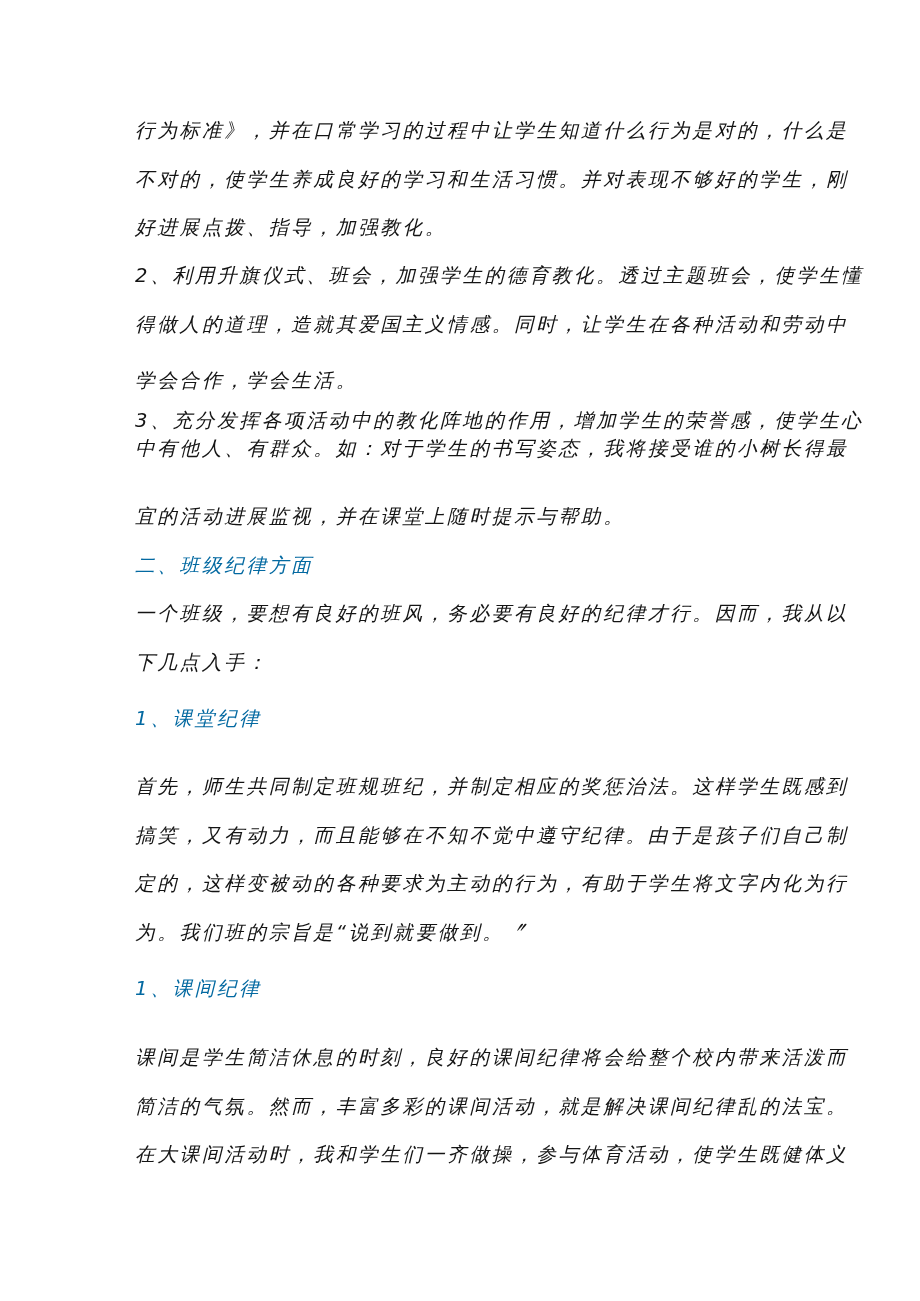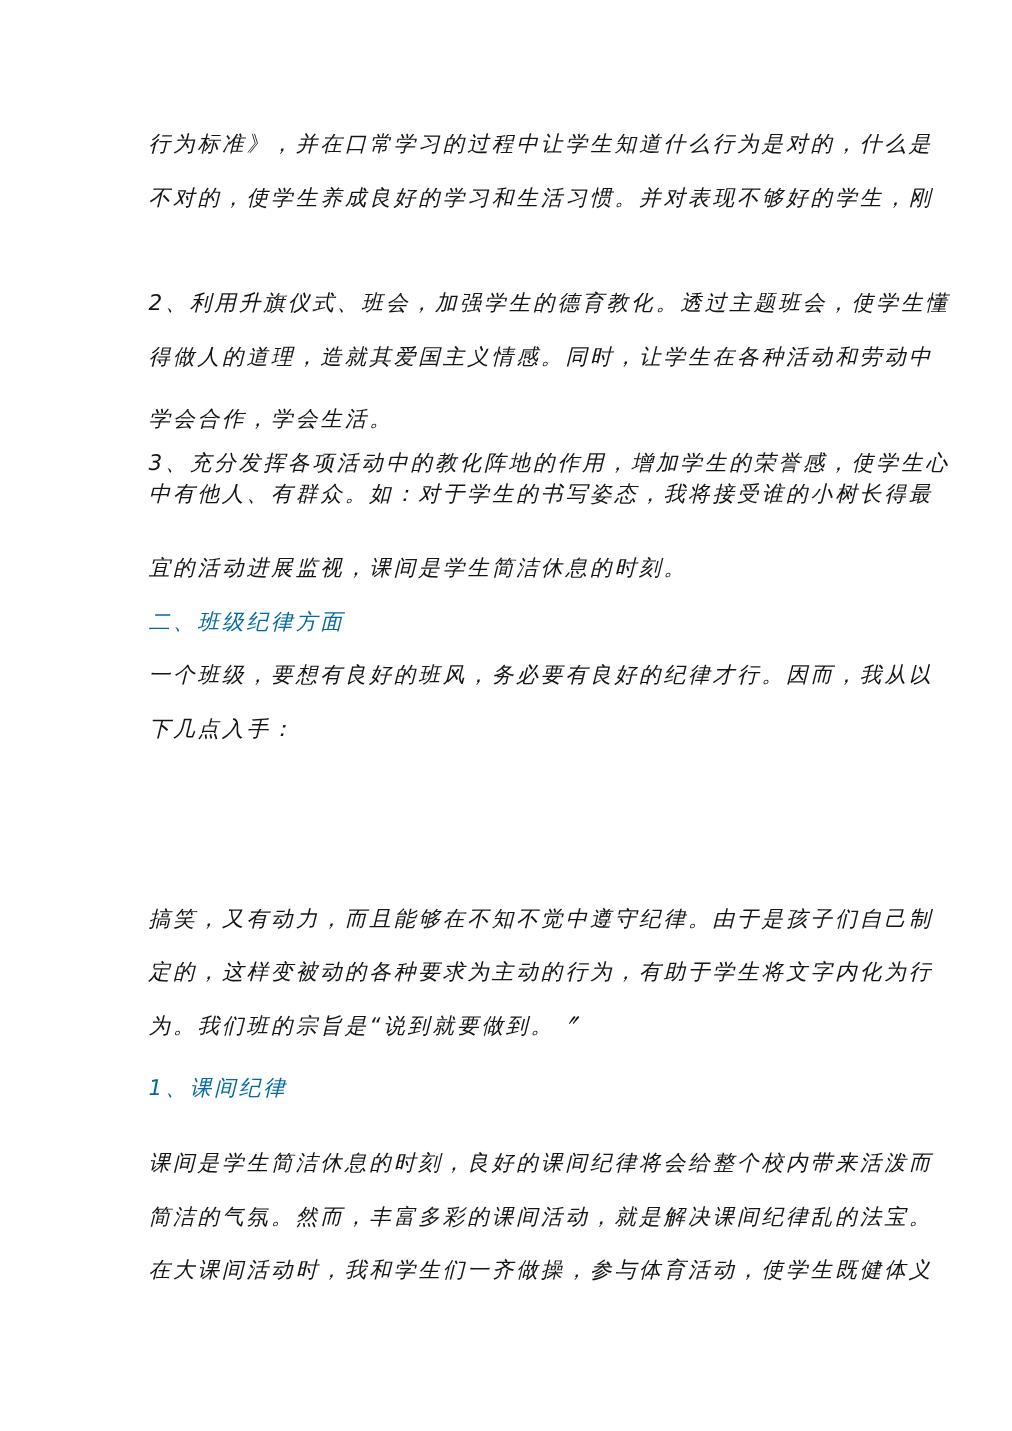--- a/index.html
+++ b/index.html
@@ -38,29 +38,32 @@
     .heading {
       color: #0369a1;
     }
   </style>
 </head>
 <body>
 
 <div class="page">
   <div class="line" style="top:116px">行为标准》，并在口常学习的过程中让学生知道什么行为是对的，什么是</div>
   <div class="line" style="top:165px">不对的，使学生养成良好的学习和生活习惯。并对表现不够好的学生，刚</div>
+  <div class="line" style="top:213px">好进展点拨、指导，加强教化。</div>
   <div class="line" style="top:261px">2、利用升旗仪式、班会，加强学生的德育教化。透过主题班会，使学生懂</div>
   <div class="line" style="top:310px">得做人的道理，造就其爱国主义情感。同时，让学生在各种活动和劳动中</div>
   <div class="line" style="top:366px">学会合作，学会生活。</div>
   <div class="line" style="top:406px">3、充分发挥各项活动中的教化阵地的作用，增加学生的荣誉感，使学生心</div>
   <div class="line" style="top:434px">中有他人、有群众。如：对于学生的书写姿态，我将接受谁的小树长得最</div>
-  <div class="line" style="top:502px">宜的活动进展监视，课间是学生简洁休息的时刻。</div>
+  <div class="line" style="top:502px">宜的活动进展监视，并在课堂上随时提示与帮助。</div>
   <div class="line heading" style="top:551px">二、班级纪律方面</div>
   <div class="line" style="top:599px">一个班级，要想有良好的班风，务必要有良好的纪律才行。因而，我从以</div>
   <div class="line" style="top:648px">下几点入手：</div>
+  <div class="line heading" style="top:704px">1、课堂纪律</div>
+  <div class="line" style="top:772px">首先，师生共同制定班规班纪，并制定相应的奖惩治法。这样学生既感到</div>
   <div class="line" style="top:821px">搞笑，又有动力，而且能够在不知不觉中遵守纪律。由于是孩子们自己制</div>
   <div class="line" style="top:869px">定的，这样变被动的各种要求为主动的行为，有助于学生将文字内化为行</div>
   <div class="line" style="top:918px">为。我们班的宗旨是“说到就要做到。〞</div>
   <div class="line heading" style="top:974px">1、课间纪律</div>
   <div class="line" style="top:1043px">课间是学生简洁休息的时刻，良好的课间纪律将会给整个校内带来活泼而</div>
   <div class="line" style="top:1092px">简洁的气氛。然而，丰富多彩的课间活动，就是解决课间纪律乱的法宝。</div>
   <div class="line" style="top:1140px">在大课间活动时，我和学生们一齐做操，参与体育活动，使学生既健体义</div>
 </div>
 
 </body></html>

